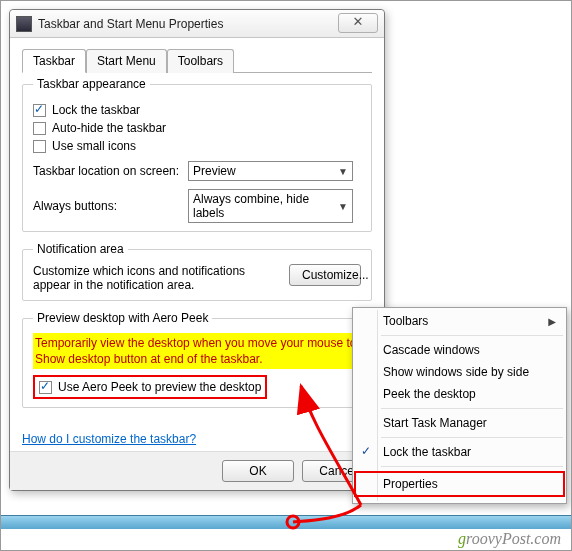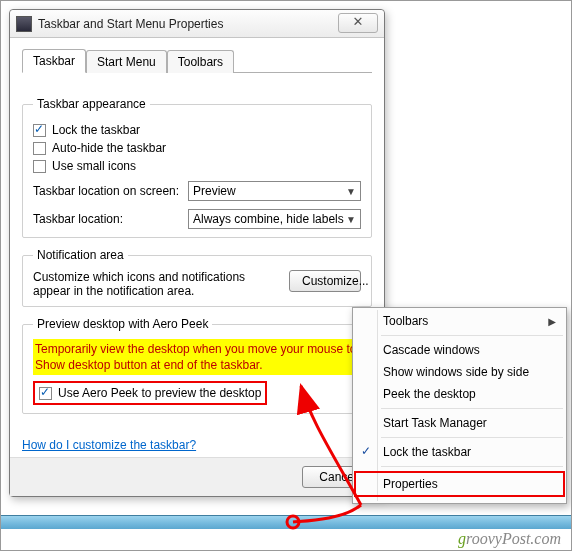--- a/index.html
+++ b/index.html
@@ -53,23 +53,22 @@
     font-size: 13px;
   }
   .body {
     padding: 10px 12px 44px 12px;
     background: #fff;
     position: relative;
   }
   .tabs {
     display: flex;
     border-bottom: 1px solid #b0b0b0;
-    margin-bottom: 24px;
+    margin-bottom: 4px;
     gap: 0;
-    align-items: center;
   }
   .tab {
     padding: 4px 10px;
     border: 1px solid #b0b0b0;
     border-bottom: none;
     background: #f7f7f7;
     position: relative;
     top: 1px;
     border-radius: 3px 3px 0 0;
   }
@@ -102,21 +101,21 @@
   .chk.checked::after {
     content: "✓";
     position: absolute;
     left: 0; top: -3px;
     font-size: 12px;
     color: #0a5fb3;
   }
   .row2 {
     display: flex;
     align-items: center;
-    margin: 8px 0 0 0;
+    margin: 8px 8px 0 0;
   }
   .row2 label { width: 155px; }
   .dropdown {
     flex: 1;
     border: 1px solid #888;
     padding: 2px 4px;
     display: flex;
     justify-content: space-between;
     align-items: center;
     background: #fff;
@@ -263,21 +262,21 @@
         <span>Use small icons</span>
       </div>
       <div class="row2">
         <label>Taskbar location on screen:</label>
         <div class="dropdown">
           <span>Preview</span>
           <span class="arrow">▼</span>
         </div>
       </div>
       <div class="row2">
-        <label>Taskbar location:</label>
+        <label>Always buttons:</label>
         <div class="dropdown">
           <span>Always combine, hide labels</span>
           <span class="arrow">▼</span>
         </div>
       </div>
     </fieldset>
 
     <fieldset>
       <legend>Notification area</legend>
       <div class="notif-row">
@@ -292,20 +291,21 @@
 Show desktop button at end of the taskbar.</div>
       <div class="aero-check-wrap">
         <span class="chk checked"></span>
         <span>Use Aero Peek to preview the desktop</span>
       </div>
     </fieldset>
 
     <a class="help-link">How do I customize the taskbar?</a>
 
     <div class="footer">
+      <div class="btn">OK</div>
       <div class="btn">Cancel</div>
     </div>
   </div>
 </div>
 
 <div class="context-menu">
   <div class="gutter-line"></div>
 
   <div class="mitem">
     <span>Toolbars</span>

